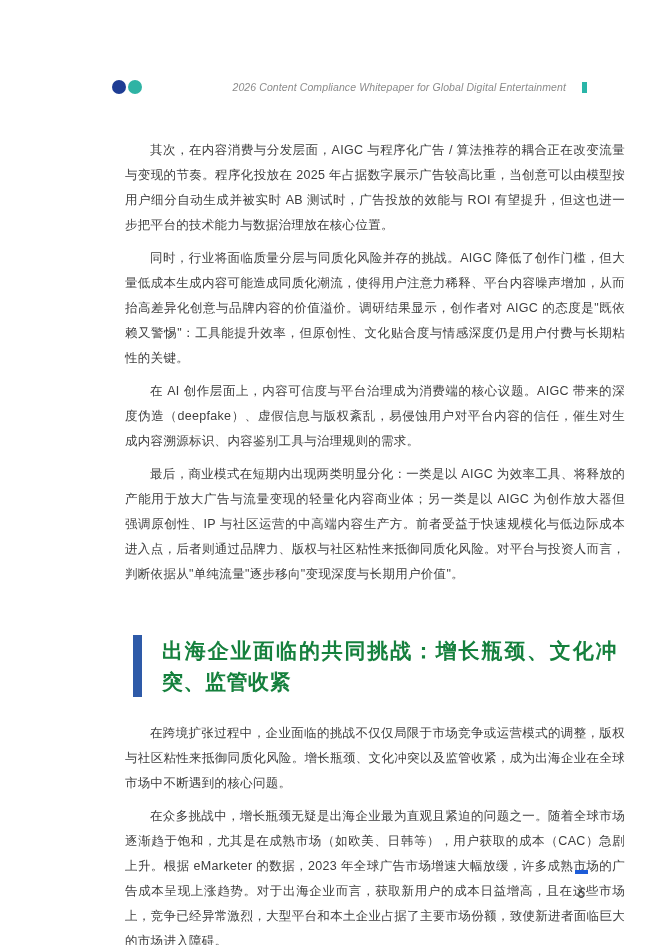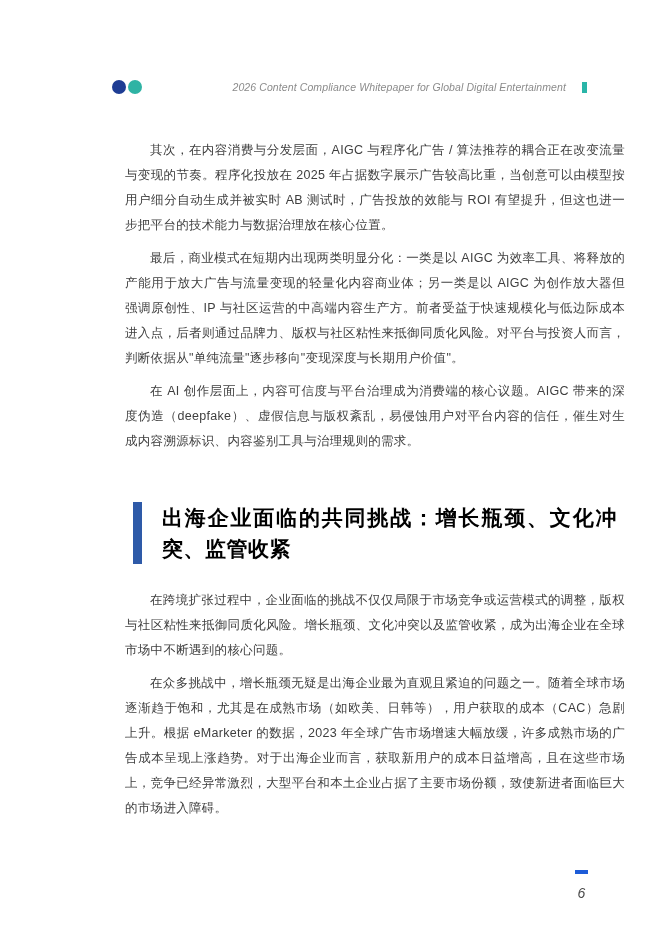--- a/index.html
+++ b/index.html
@@ -69,21 +69,21 @@
   }
   .heading-bar {
     width: 9px;
     background: #2e5aa8;
     flex-shrink: 0;
     margin-right: 12px;
   }
   .heading-text {
     font-size: 21px;
     font-weight: bold;
-    color: #000000;
+    color: #15803d;
     line-height: 31px;
     text-align: justify;
     letter-spacing: 0.5px;
   }
 
   
   .footer {
     position: absolute;
     right: 77px;
     bottom: 44px;
@@ -114,22 +114,23 @@
       <span class="logo-circle teal"></span>
     </div>
     <div class="header-right">
       <span class="header-title">2026 Content Compliance Whitepaper for Global Digital Entertainment</span>
       <span class="header-accent"></span>
     </div>
   </header>
 
   <main class="content">
     <p class="body-para">其次，在内容消费与分发层面，AIGC 与程序化广告 / 算法推荐的耦合正在改变流量与变现的节奏。程序化投放在 2025 年占据数字展示广告较高比重，当创意可以由模型按用户细分自动生成并被实时 AB 测试时，广告投放的效能与 ROI 有望提升，但这也进一步把平台的技术能力与数据治理放在核心位置。</p>
+    <p class="body-para">同时，行业将面临质量分层与同质化风险并存的挑战。AIGC 降低了创作门槛，但大量低成本生成内容可能造成同质化潮流，使得用户注意力稀释、平台内容噪声增加，从而抬高差异化创意与品牌内容的价值溢价。调研结果显示，创作者对 AIGC 的态度是"既依赖又警惕"：工具能提升效率，但原创性、文化贴合度与情感深度仍是用户付费与长期粘性的关键。</p>
+    <p class="body-para">在 AI 创作层面上，内容可信度与平台治理成为消费端的核心议题。AIGC 带来的深度伪造（deepfake）、虚假信息与版权紊乱，易侵蚀用户对平台内容的信任，催生对生成内容溯源标识、内容鉴别工具与治理规则的需求。</p>
     <p class="body-para">最后，商业模式在短期内出现两类明显分化：一类是以 AIGC 为效率工具、将释放的产能用于放大广告与流量变现的轻量化内容商业体；另一类是以 AIGC 为创作放大器但强调原创性、IP 与社区运营的中高端内容生产方。前者受益于快速规模化与低边际成本进入点，后者则通过品牌力、版权与社区粘性来抵御同质化风险。对平台与投资人而言，判断依据从"单纯流量"逐步移向"变现深度与长期用户价值"。</p>
-    <p class="body-para">在 AI 创作层面上，内容可信度与平台治理成为消费端的核心议题。AIGC 带来的深度伪造（deepfake）、虚假信息与版权紊乱，易侵蚀用户对平台内容的信任，催生对生成内容溯源标识、内容鉴别工具与治理规则的需求。</p>
 
     <h2 class="section-heading">
       <span class="heading-bar"></span>
       <span class="heading-text">出海企业面临的共同挑战：增长瓶颈、文化冲突、监管收紧</span>
     </h2>
 
     <p class="body-para">在跨境扩张过程中，企业面临的挑战不仅仅局限于市场竞争或运营模式的调整，版权与社区粘性来抵御同质化风险。增长瓶颈、文化冲突以及监管收紧，成为出海企业在全球市场中不断遇到的核心问题。</p>
     <p class="body-para">在众多挑战中，增长瓶颈无疑是出海企业最为直观且紧迫的问题之一。随着全球市场逐渐趋于饱和，尤其是在成熟市场（如欧美、日韩等），用户获取的成本（CAC）急剧上升。根据 eMarketer 的数据，2023 年全球广告市场增速大幅放缓，许多成熟市场的广告成本呈现上涨趋势。对于出海企业而言，获取新用户的成本日益增高，且在这些市场上，竞争已经异常激烈，大型平台和本土企业占据了主要市场份额，致使新进者面临巨大的市场进入障碍。</p>
   </main>
 

